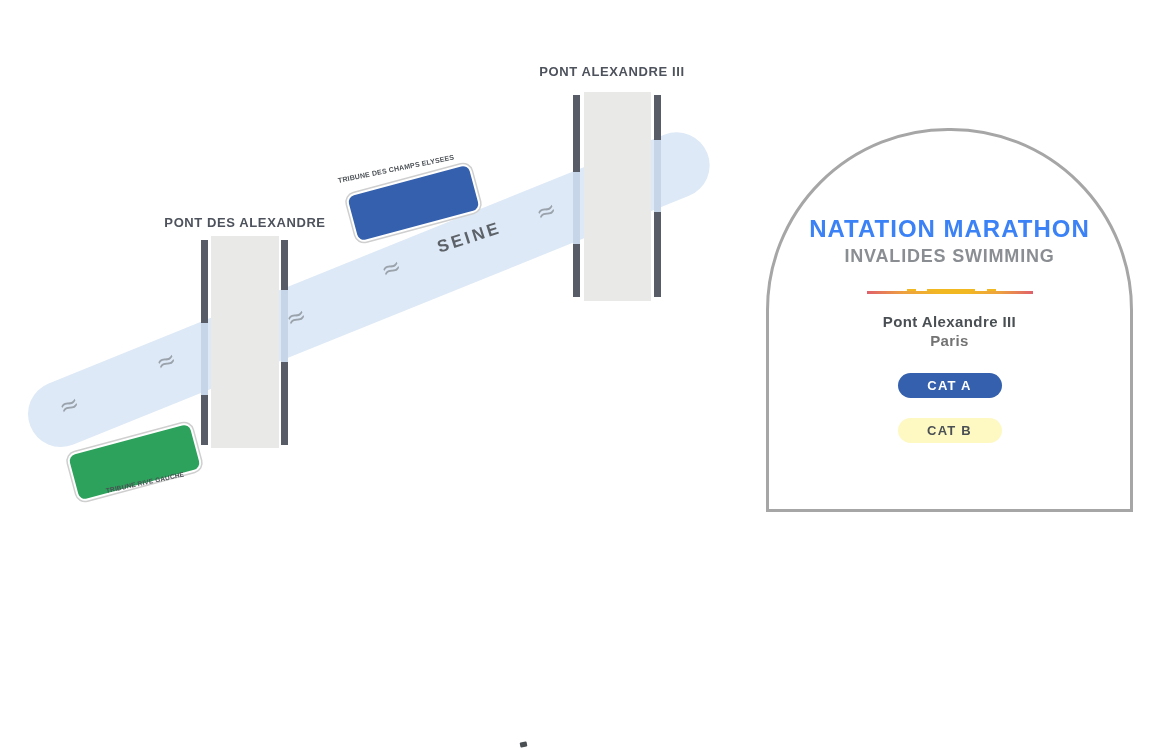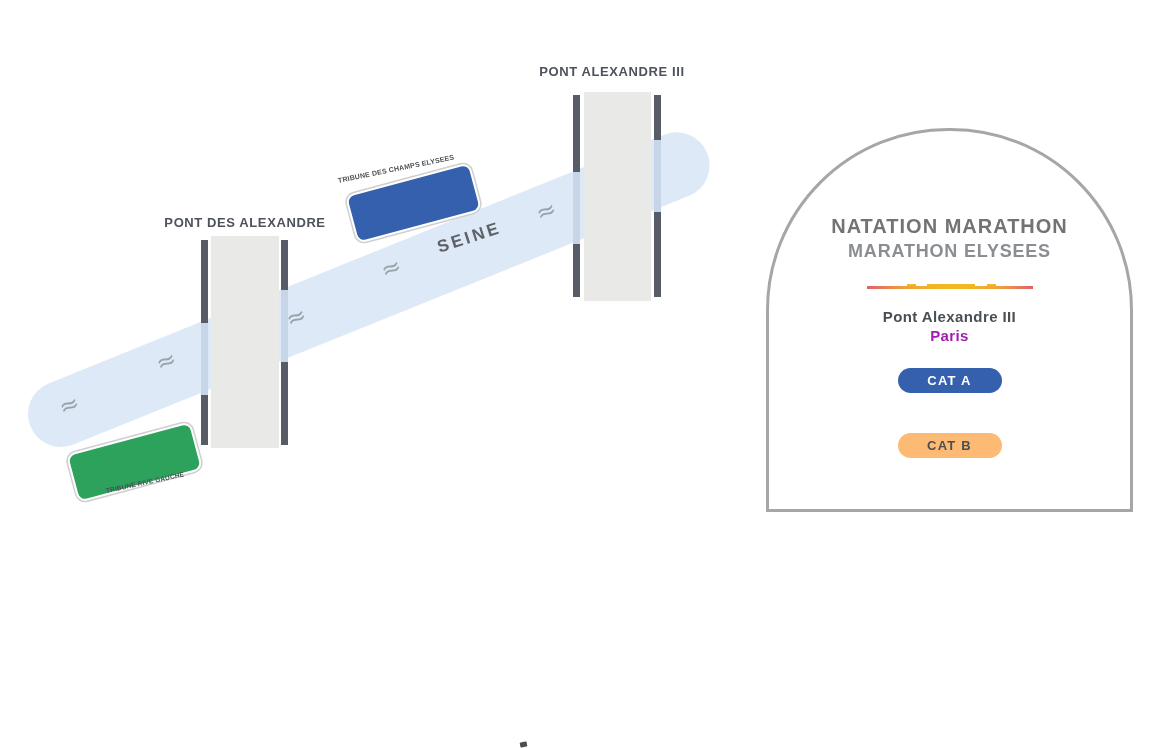--- a/index.html
+++ b/index.html
@@ -70,52 +70,52 @@
   .arch{
     left:766px;top:128px;width:361px;height:378px;
     border:3px solid #a6a6a6;
     border-radius:182px 182px 0 0;
     background:#ffffff;
     box-sizing:content-box;
     text-align:center;
   }
   .arch .title-fr{
     margin-top:84px;
-    color:#737373;font-size:20px;font-weight:800;letter-spacing:1px;
+    color:#3b82f6;font-size:24px;font-weight:800;letter-spacing:1px;
   }
   .arch .title-en{
     margin-top:3px;
     color:#8a8e93;font-size:18px;font-weight:800;letter-spacing:0.8px;
   }
   .divider{
     position:relative;
     width:166px;height:3px;margin:24px auto 0 auto;
     background:linear-gradient(90deg,#e0606b 0%,#eda13f 22%,#f2b822 45%,#f2b822 60%,#eda13f 80%,#e0606b 100%);
   }
   .divider .bump{position:absolute;top:-2px;height:2px;background:#f2b822;}
   .bump1{left:40px;width:9px;}
   .bump2{left:60px;width:48px;background:#f0b224;}
   .bump3{left:120px;width:9px;}
   .arch .venue{
     margin-top:19px;
     color:#4a4f54;font-size:15px;font-weight:800;letter-spacing:0.4px;
   }
   .arch .city{
     margin-top:2px;
-    color:#a21caf;font-size:15px;font-weight:800;letter-spacing:0.4px;
+    color:#737373;font-size:15px;font-weight:800;letter-spacing:0.4px;
   }
   .cat-pill{
     width:104px;height:25px;line-height:25px;border-radius:13px;
     margin:0 auto;
     font-size:13px;font-weight:800;letter-spacing:1.2px;
     text-align:center;
     cursor:pointer;
   }
   .cat-a{margin-top:24px;background:#3560ad;color:#ffffff;text-align:center;}
-  .cat-b{margin-top:40px;background:#fdba74;color:#4a4f54;}
+  .cat-b{margin-top:20px;background:#fef9c3;color:#4a4f54;}
 
   
   .cutoff{
     left:520px;top:742px;width:7px;height:5px;
     background:#4a4f54;
     transform:rotate(-12deg);
     border-radius:1px;
   }
 </style>
 </head>
@@ -156,21 +156,21 @@
   <div class="abs bridge-label" style="left:512px;top:64px;width:200px;">PONT ALEXANDRE III</div>
 
   <div class="abs tribune tribune-a" style="left:349px;top:178px;"></div>
   <div class="abs tribune-label tribune-label-a">TRIBUNE DES CHAMPS ELYSEES</div>
 
   <div class="abs tribune tribune-b" style="left:70px;top:437px;"></div>
   <div class="abs tribune-label tribune-label-b">TRIBUNE RIVE GAUCHE</div>
 
   <div class="abs arch">
     <div class="title-fr">NATATION MARATHON</div>
-    <div class="title-en">MARATHON ELYSEES</div>
+    <div class="title-en">INVALIDES SWIMMING</div>
     <div class="divider">
       <div class="bump bump1"></div>
       <div class="bump bump2"></div>
       <div class="bump bump3"></div>
     </div>
     <div class="venue">Pont Alexandre III</div>
     <div class="city">Paris</div>
     <div class="cat-pill cat-a">CAT A</div>
     <div class="cat-pill cat-b">CAT B</div>
   </div>

